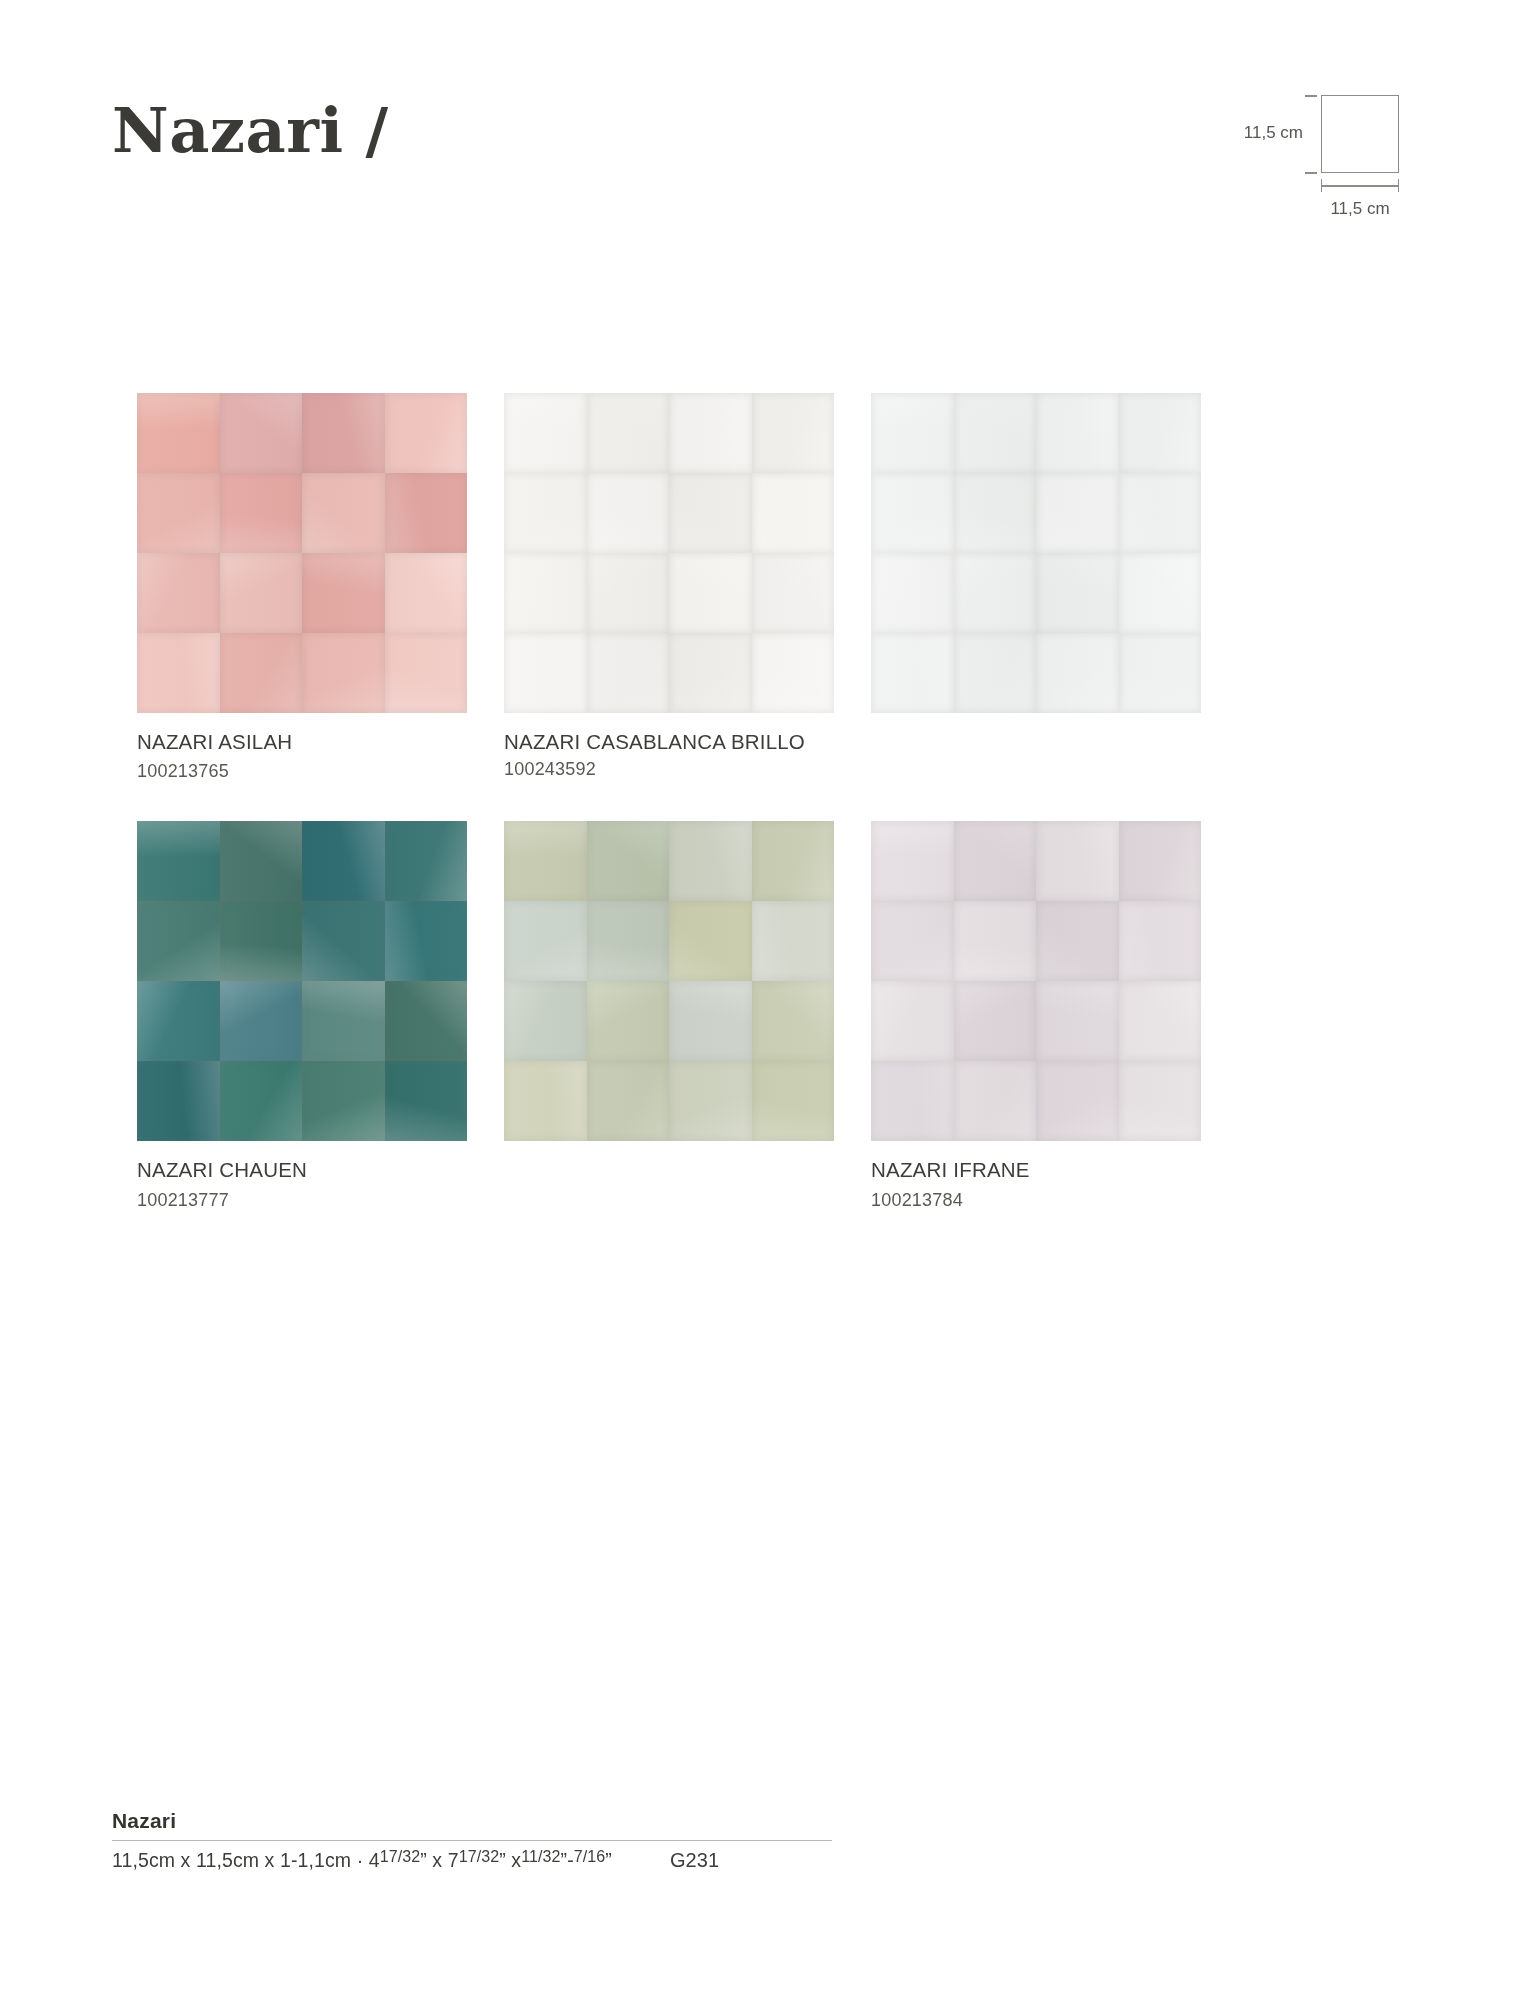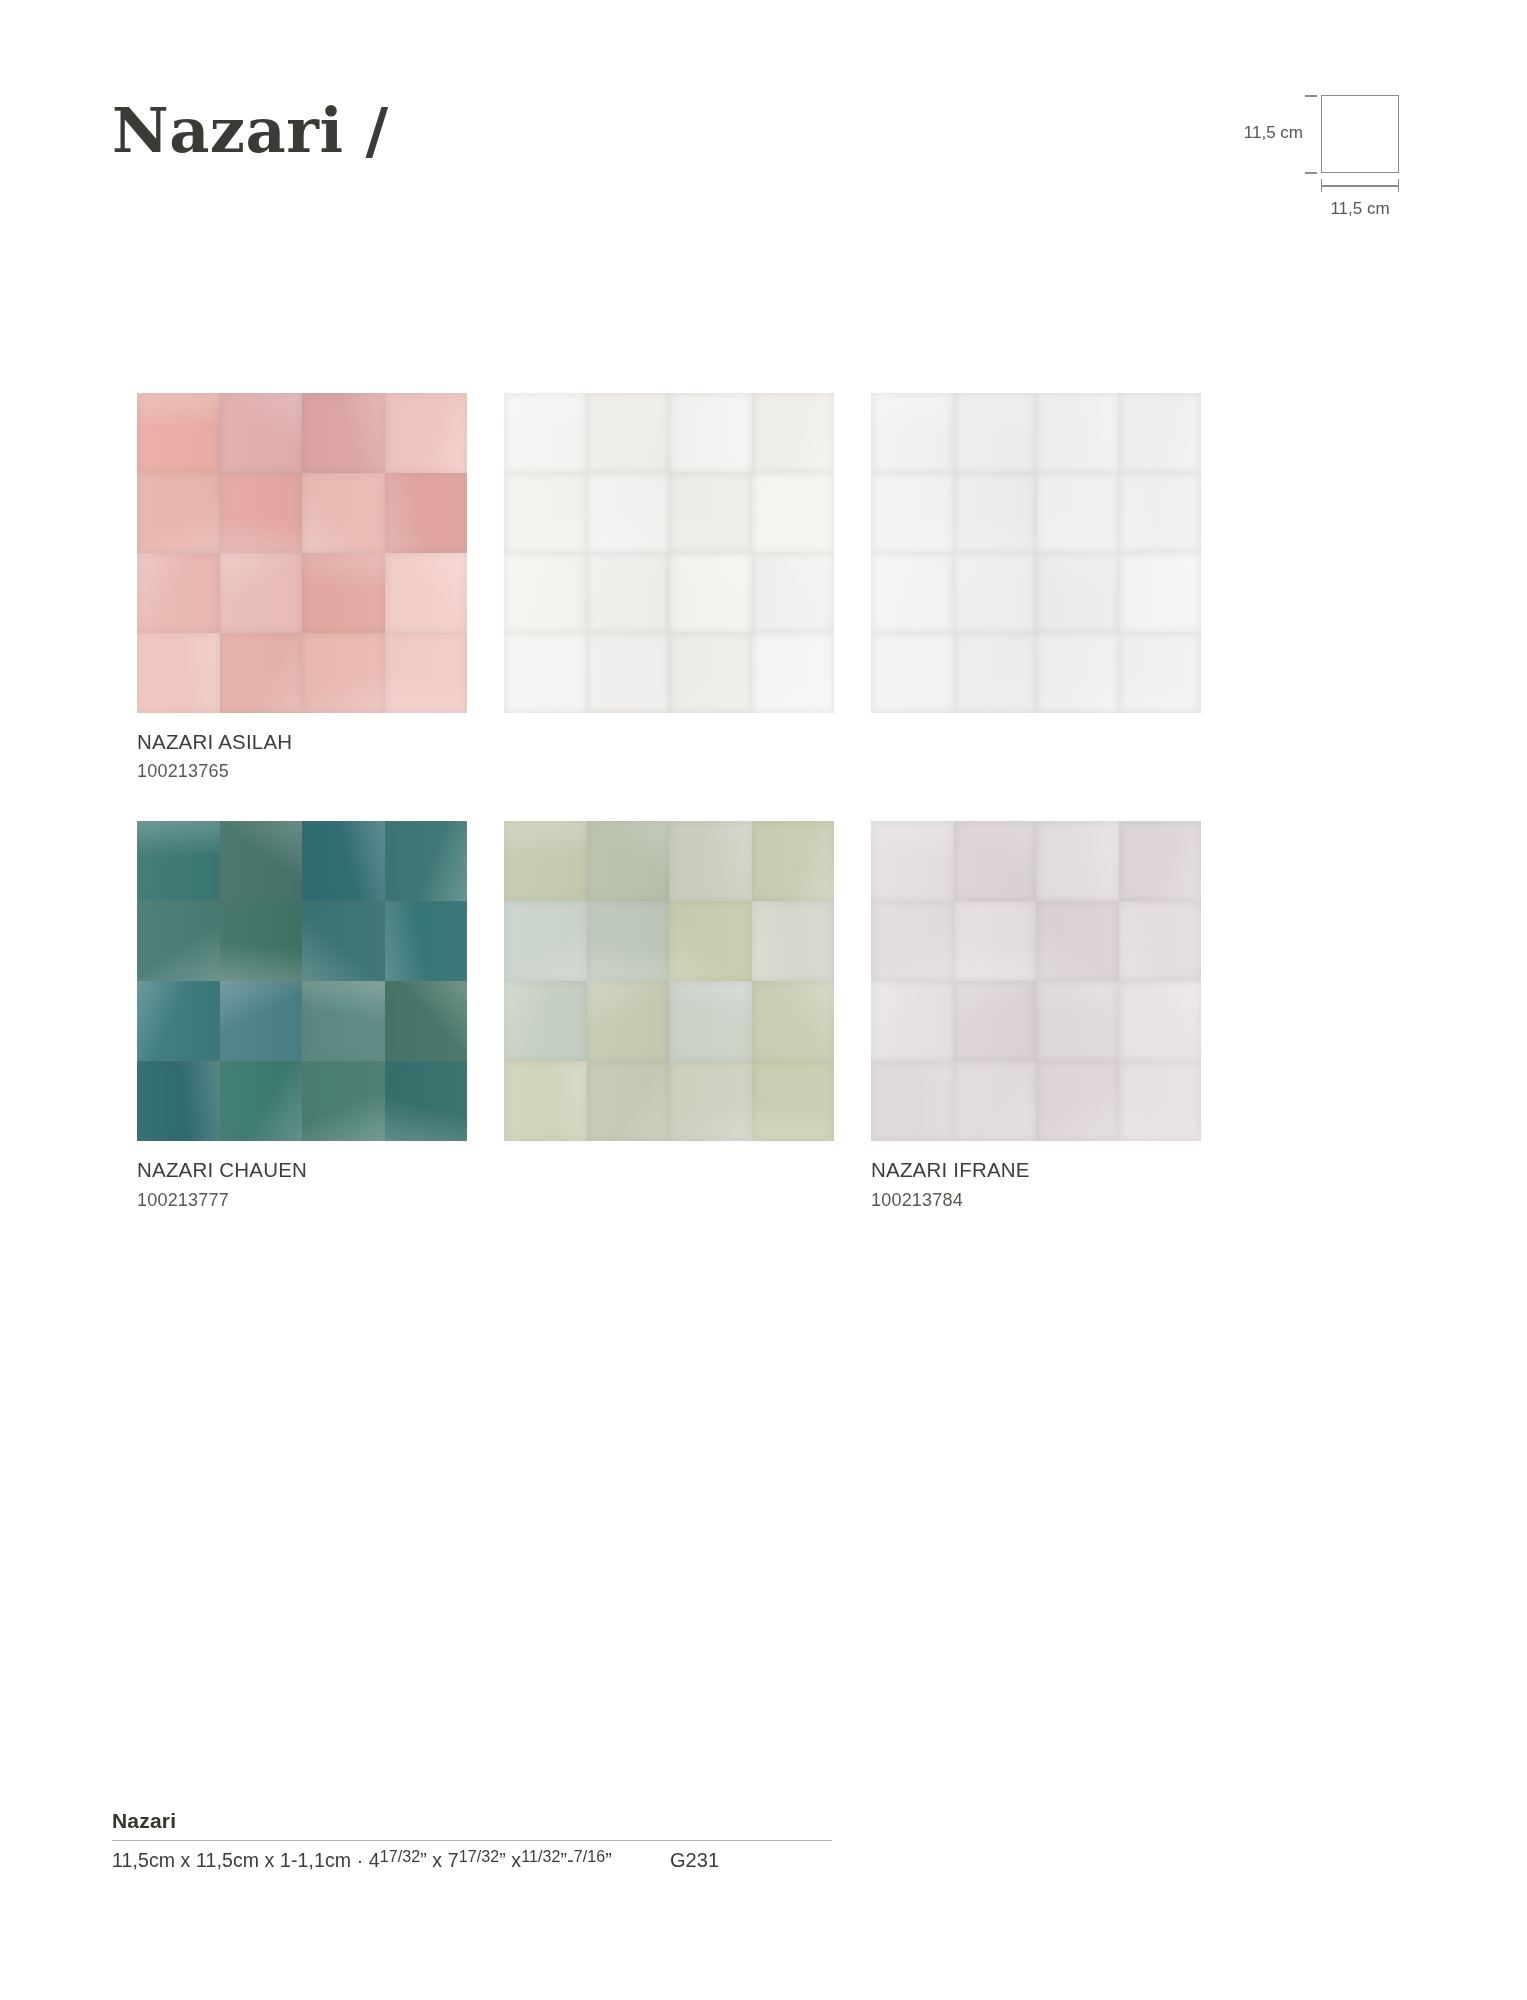--- a/index.html
+++ b/index.html
@@ -251,20 +251,24 @@
         <div class="tile" style="background: linear-gradient(259deg, rgb(246, 245, 242) 0%, rgb(246, 245, 242) 55%, rgba(255, 255, 255, 0.22) 100%), rgb(246, 245, 242);"></div>
         <div class="tile" style="background: linear-gradient(296deg, rgb(245, 243, 240) 0%, rgb(245, 243, 240) 55%, rgba(255, 255, 255, 0.22) 100%), rgb(245, 243, 240);"></div>
         <div class="tile" style="background: linear-gradient(333deg, rgb(242, 241, 238) 0%, rgb(242, 241, 238) 55%, rgba(255, 255, 255, 0.22) 100%), rgb(242, 241, 238);"></div>
         <div class="tile" style="background: linear-gradient(10deg, rgb(247, 246, 243) 0%, rgb(247, 246, 243) 55%, rgba(255, 255, 255, 0.22) 100%), rgb(247, 246, 243);"></div>
         <div class="tile" style="background: linear-gradient(47deg, rgb(243, 241, 239) 0%, rgb(243, 241, 239) 55%, rgba(255, 255, 255, 0.22) 100%), rgb(243, 241, 239);"></div>
         <div class="tile" style="background: linear-gradient(84deg, rgb(246, 245, 243) 0%, rgb(246, 245, 243) 55%, rgba(255, 255, 255, 0.22) 100%), rgb(246, 245, 243);"></div>
         <div class="tile" style="background: linear-gradient(121deg, rgb(244, 242, 240) 0%, rgb(244, 242, 240) 55%, rgba(255, 255, 255, 0.22) 100%), rgb(244, 242, 240);"></div>
         <div class="tile" style="background: linear-gradient(158deg, rgb(242, 240, 237) 0%, rgb(242, 240, 237) 55%, rgba(255, 255, 255, 0.22) 100%), rgb(242, 240, 237);"></div>
         <div class="tile" style="background: linear-gradient(195deg, rgb(247, 246, 244) 0%, rgb(247, 246, 244) 55%, rgba(255, 255, 255, 0.22) 100%), rgb(247, 246, 244);"></div>
       </div>
+    <div class="caption">
+      <span class="name">NAZARI CASABLANCA BRILLO</span>
+      <span class="code">100243592</span>
+    </div>
   </div>
 
   <div class="product">
     <div class="swatch">
         <div class="tile" style="background: linear-gradient(0deg, rgb(240, 242, 241) 0%, rgb(240, 242, 241) 55%, rgba(255, 255, 255, 0.22) 100%), rgb(240, 242, 241);"></div>
         <div class="tile" style="background: linear-gradient(37deg, rgb(238, 241, 240) 0%, rgb(238, 241, 240) 55%, rgba(255, 255, 255, 0.22) 100%), rgb(238, 241, 240);"></div>
         <div class="tile" style="background: linear-gradient(74deg, rgb(242, 244, 243) 0%, rgb(242, 244, 243) 55%, rgba(255, 255, 255, 0.22) 100%), rgb(242, 244, 243);"></div>
         <div class="tile" style="background: linear-gradient(111deg, rgb(237, 240, 239) 0%, rgb(237, 240, 239) 55%, rgba(255, 255, 255, 0.22) 100%), rgb(237, 240, 239);"></div>
         <div class="tile" style="background: linear-gradient(148deg, rgb(241, 243, 242) 0%, rgb(241, 243, 242) 55%, rgba(255, 255, 255, 0.22) 100%), rgb(241, 243, 242);"></div>
         <div class="tile" style="background: linear-gradient(185deg, rgb(238, 240, 239) 0%, rgb(238, 240, 239) 55%, rgba(255, 255, 255, 0.22) 100%), rgb(238, 240, 239);"></div>

